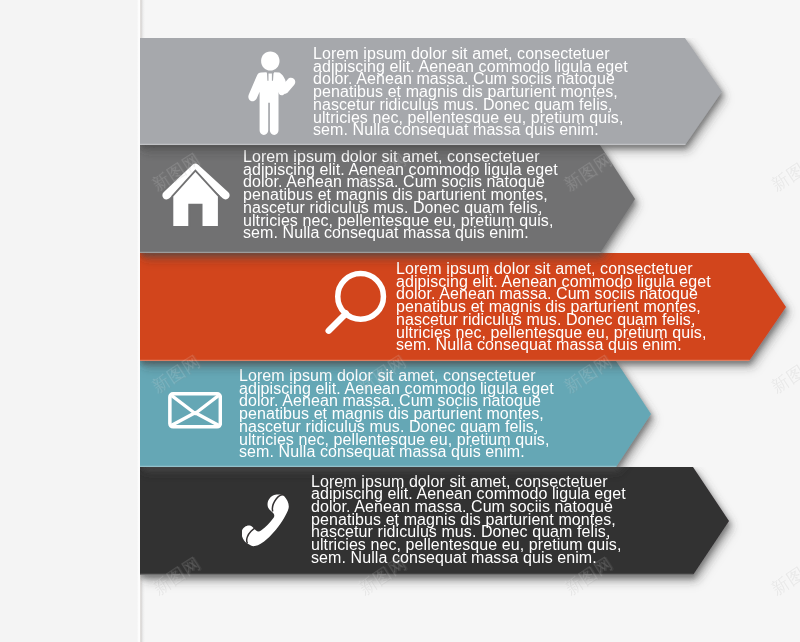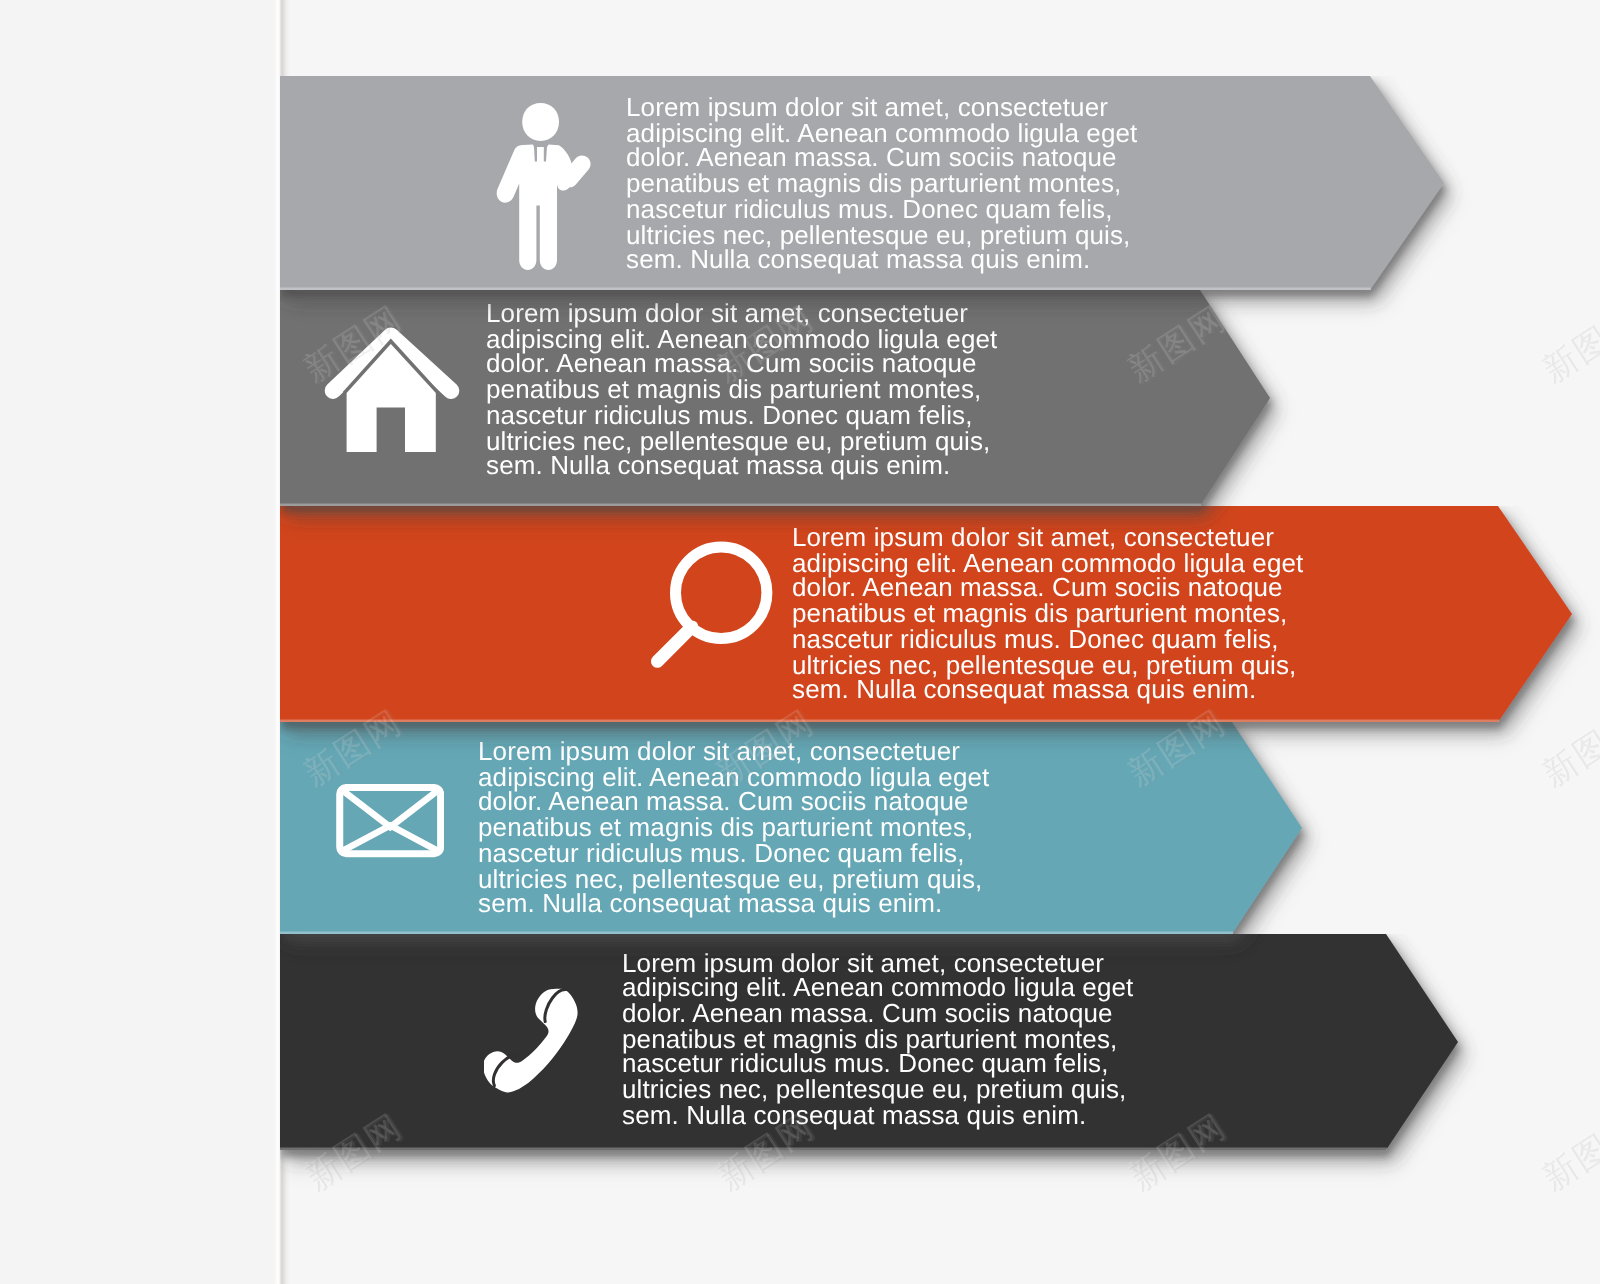--- a/index.html
+++ b/index.html
@@ -21,21 +21,21 @@
         #f0f0f0 15.6px,
         #f6f6f6 17px,
         #f6f6f6 24px);}
 
   .rows{position:absolute;left:0;top:0;width:800px;height:642px;}
 
   .row{position:absolute;}
   .rows{isolation:isolate;}
   .row > svg.shape{position:absolute;left:0;top:0;display:block;}
 
-  .txt{position:absolute;color:#fff;font-size:13px;line-height:12.7px;
+  .txt{position:absolute;color:#fff;font-size:16px;line-height:12.7px;
        white-space:pre;letter-spacing:0.005em;}
 
   .icon{position:absolute;display:block;}
 
   .wm-layer{position:absolute;left:0;top:0;width:800px;height:642px;
             pointer-events:none;z-index:60;}
   .wm{position:absolute;height:19px;font-family:"DejaVu Sans", sans-serif;font-size:17px;
       letter-spacing:1px;white-space:nowrap;transform:rotate(-33deg);
       transform-origin:0 100%;}
   .wm .a{position:absolute;left:1.0px;top:1.0px;color:#8f8f8f;opacity:0.13;}

